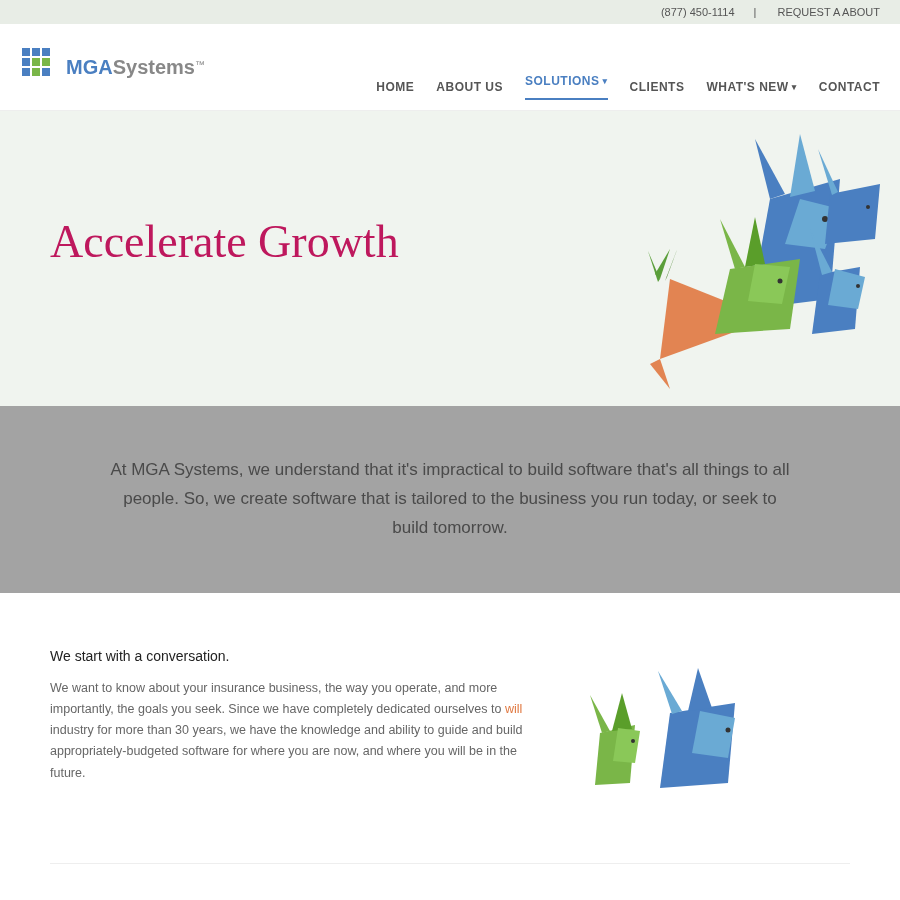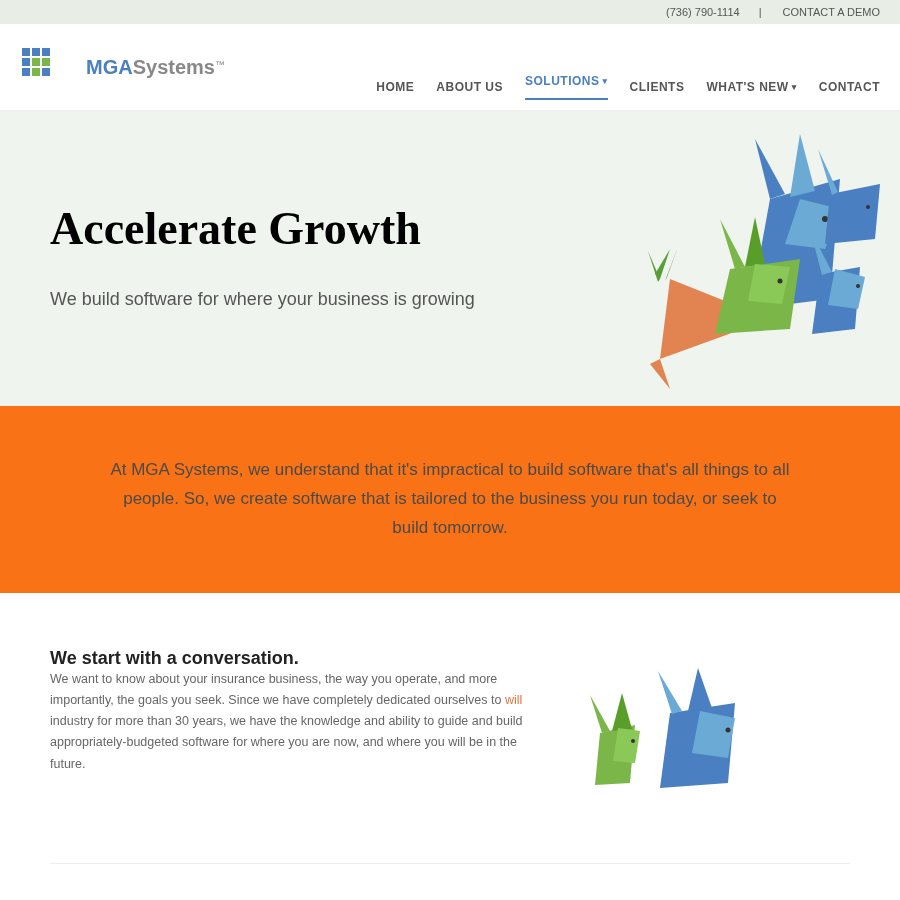--- a/index.html
+++ b/index.html
@@ -21,21 +21,21 @@
       display: flex;
       align-items: center;
       justify-content: space-between;
       padding: 10px 20px;
       background: #fff;
       border-bottom: 1px solid #eee;
     }
     .logo {
       display: flex;
       align-items: center;
-      gap: 24px;
+      gap: 4px;
     }
     .logo-icon {
       width: 42px;
       height: 42px;
     }
     nav {
       display: flex;
       align-items: center;
       gap: 22px;
       margin-top: 40px;
@@ -69,22 +69,22 @@
       padding: 40px 50px;
       position: relative;
       overflow: hidden;
     }
     .hero-content {
       max-width: 430px;
       z-index: 2;
     }
     .hero h1 {
       font-size: 46px;
-      color: #000000;
-      font-weight: 700;
+      color: #be185d;
+      font-weight: 400;
       line-height: 1.1;
       margin-bottom: 32px;
       font-family: Georgia, serif;
     }
     .hero p {
       font-size: 18px;
       color: #555;
       font-weight: 300;
       line-height: 1.5;
     }
@@ -94,21 +94,21 @@
       top: 0;
       width: 460px;
       height: 295px;
       display: flex;
       align-items: center;
       justify-content: center;
     }
 
     
     .quote-section {
-      background: #f97316;
+      background: #a3a3a3;
       padding: 50px 80px;
       text-align: center;
     }
     .quote-section p {
       font-size: 17px;
       color: #4a4a4a;
       line-height: 1.7;
       max-width: 680px;
       margin: 0 auto;
     }
@@ -122,23 +122,24 @@
       background: #fff;
     }
     .feature-section.reverse {
       flex-direction: row-reverse;
     }
     .feature-text {
       flex: 1;
       max-width: 480px;
     }
     .feature-text h2 {
-      font-size: 18px;
+      font-size: 14px;
       color: #222;
-      font-weight: 700;
+      margin-bottom: 14px;
+      font-weight: 400;
     }
     .feature-text p {
       font-size: 12.5px;
       color: #666;
       line-height: 1.7;
     }
     .feature-text p a {
       color: #e07840;
       text-decoration: none;
     }
@@ -156,23 +157,23 @@
       border: none;
       background: #eee;
       height: 1px;
       margin: 0 50px;
     }
   </style>
 </head>
 <body>
 
 <div class="top-bar">
-  <span>(736) 790-1114</span>
+  <span>(877) 450-1114</span>
   <span>|</span>
-  <a href="#">CONTACT A DEMO</a>
+  <a href="#">REQUEST A ABOUT</a>
 </div>
 
 <header class="header">
   <div class="logo">
 
     <svg class="logo-icon" viewBox="0 0 42 42">
       <rect x="2" y="2" width="8" height="8" fill="#4a7fc1"></rect>
       <rect x="12" y="2" width="8" height="8" fill="#4a7fc1"></rect>
       <rect x="22" y="2" width="8" height="8" fill="#4a7fc1"></rect>
       <rect x="2" y="12" width="8" height="8" fill="#4a7fc1"></rect>
@@ -192,21 +193,20 @@
     <a href="#" class="active nav-dropdown">SOLUTIONS <span class="chevron">▾</span></a>
     <a href="#">CLIENTS</a>
     <a href="#" class="nav-dropdown">WHAT'S NEW <span class="chevron">▾</span></a>
     <a href="#">CONTACT</a>
   </nav>
 </header>
 
 <section class="hero">
   <div class="hero-content">
     <h1>Accelerate Growth</h1>
-    <p>We build software for where your business is growing</p>
   </div>
   <div class="hero-image">
 
     <svg viewBox="0 0 420 280" width="420" height="280">
 
       <polygon points="210,160 310,200 200,240" fill="#e07840" opacity="0.9"></polygon>
 
       <polygon points="200,240 210,270 190,245" fill="#e07840" opacity="0.9"></polygon>
 
       <polygon points="200,160 210,130 195,155" fill="#5a9e3a"></polygon>

